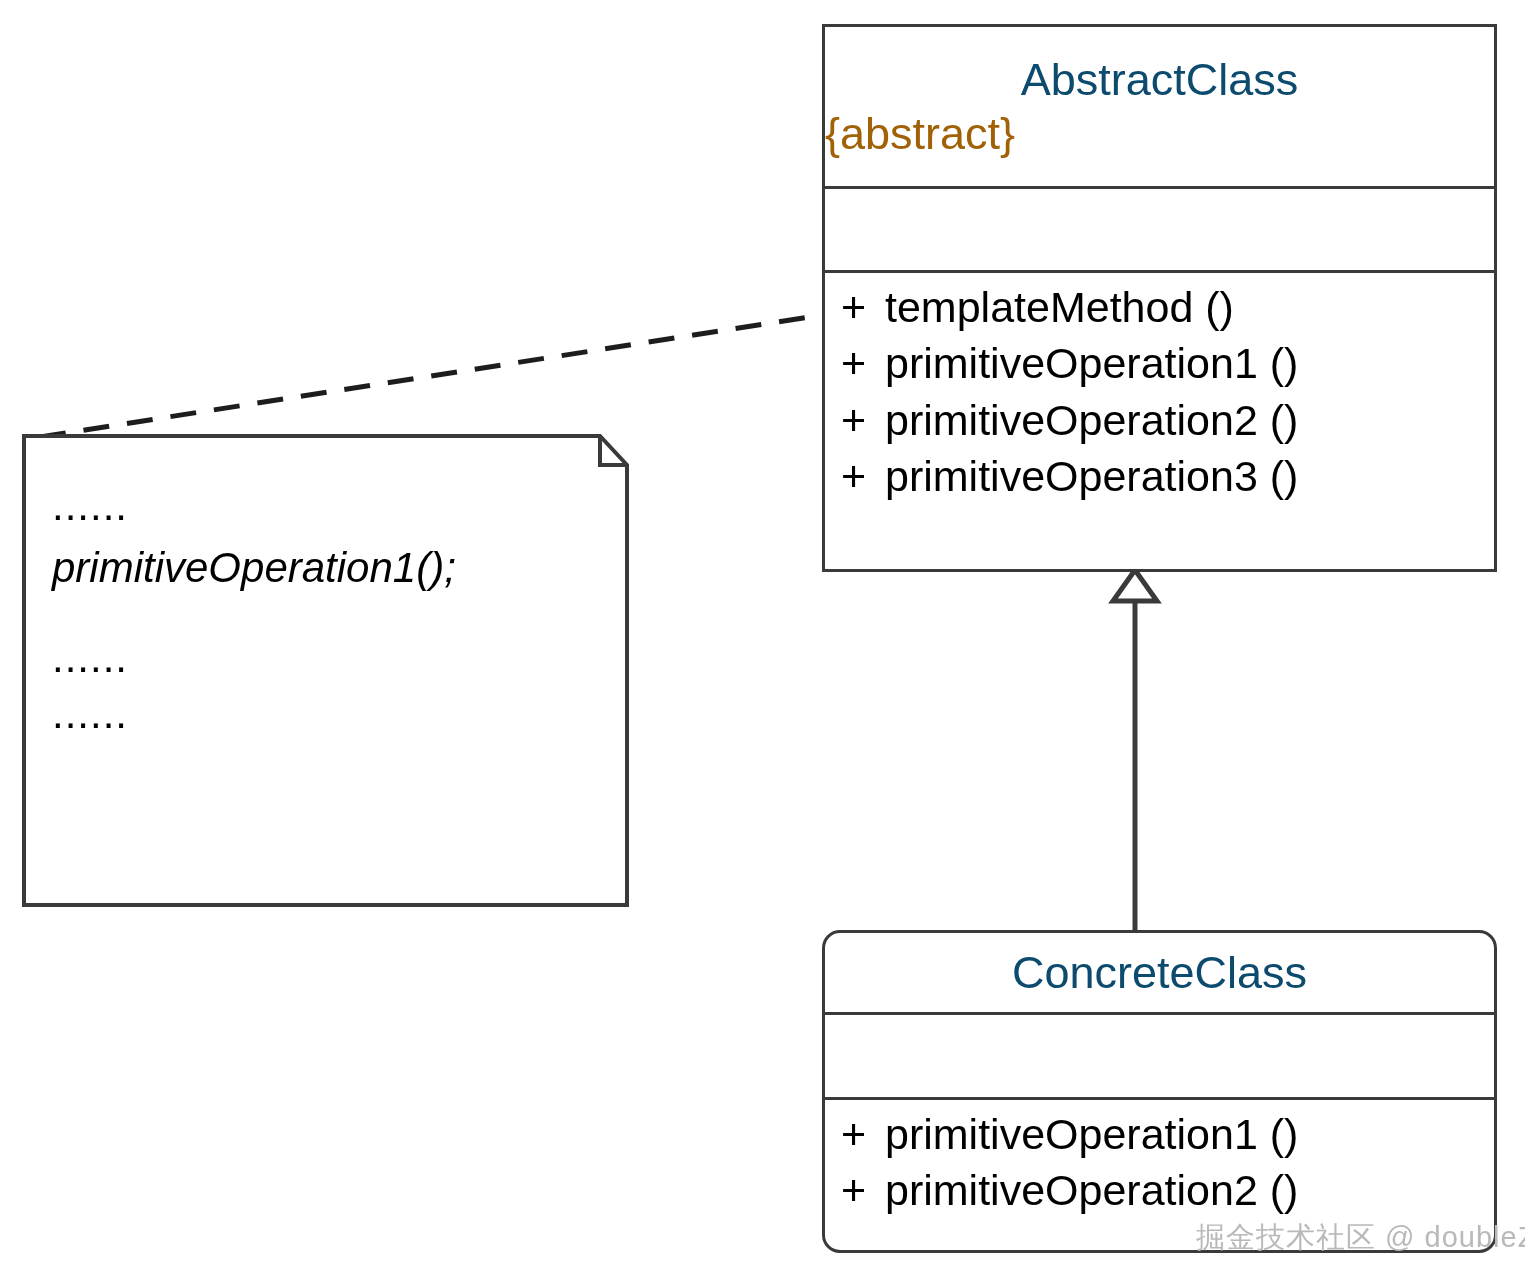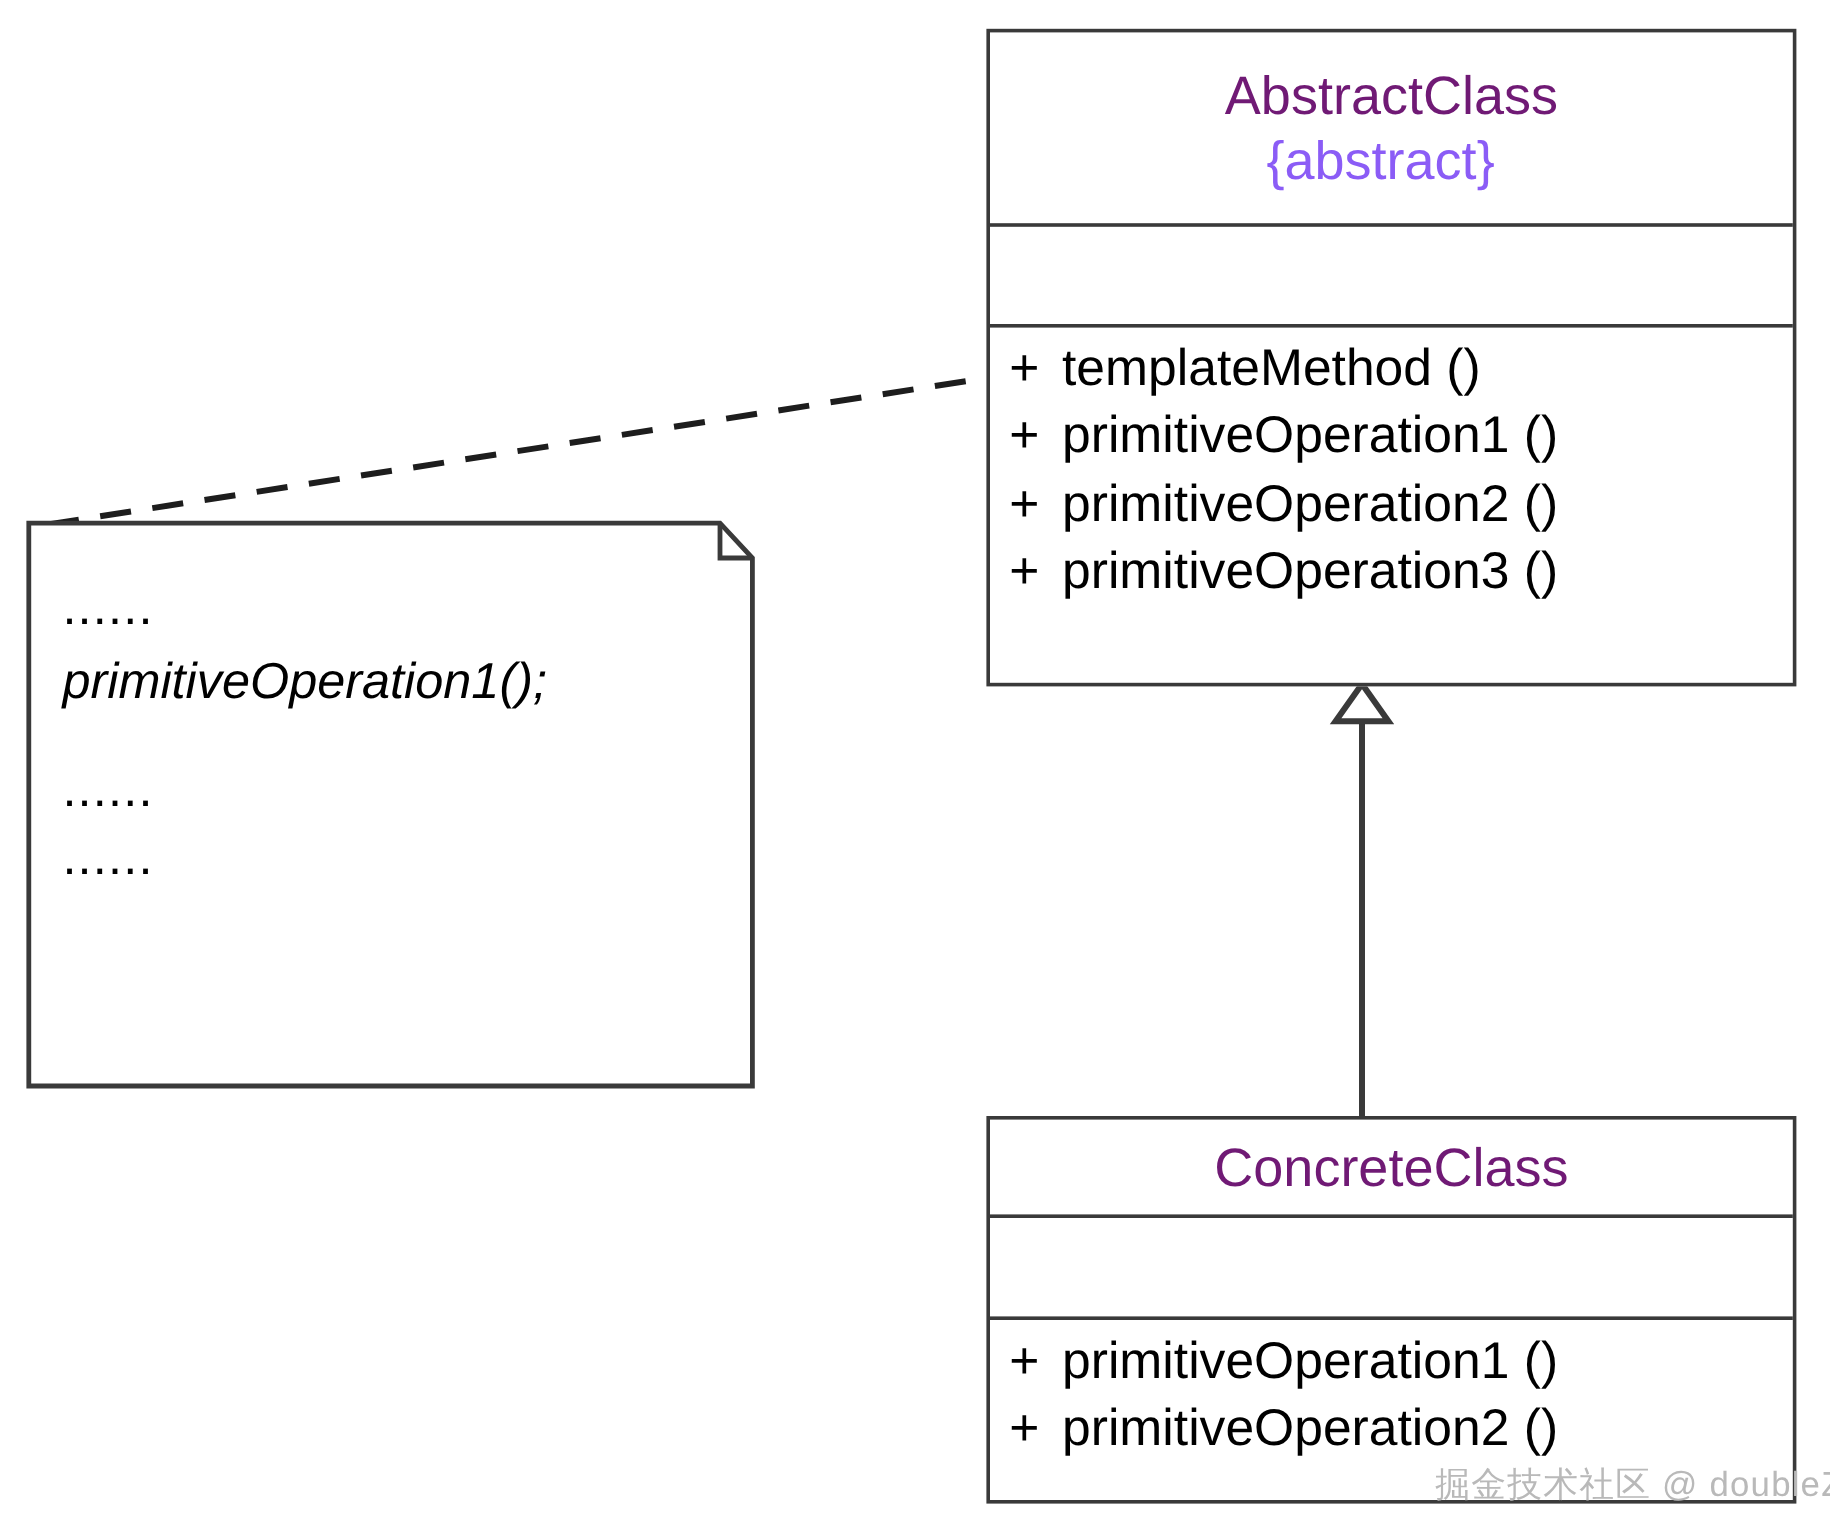--- a/index.html
+++ b/index.html
@@ -43,28 +43,28 @@
     border-bottom: none;
   }
   .uml-name-compartment {
     display: flex;
     flex-direction: column;
     justify-content: center;
   }
   .uml-class-name {
     text-align: center;
     font-size: 45px;
-    color: #701a75;
+    color: #0c4a6e;
     line-height: 1.2;
     white-space: nowrap;
   }
   .uml-class-stereotype {
-    text-align: center;
+    text-align: left;
     font-size: 45px;
-    color: #8b5cf6;
+    color: #a16207;
     line-height: 1.2;
     padding-right: 18px;
     white-space: nowrap;
   }
   .uml-attr-compartment {
     
   }
   .uml-ops-compartment {
     padding: 6px 0 6px 0;
   }
@@ -174,21 +174,21 @@
         <span class="uml-visibility">+</span>
         <span>primitiveOperation2 ()</span>
       </div>
       <div class="uml-operation">
         <span class="uml-visibility">+</span>
         <span>primitiveOperation3 ()</span>
       </div>
     </div>
   </div>
 
-  <div class="uml-class" id="concrete-class-box" style="left:822px; top:930px; width:675px; height:323px;">
+  <div class="uml-class" id="concrete-class-box" style="left:822px; top:930px; width:675px; height:323px;border-radius:18px;">
 
     <div class="uml-compartment uml-name-compartment" style="height:82px;">
       <div class="uml-class-name">ConcreteClass</div>
     </div>
 
     <div class="uml-compartment uml-attr-compartment" style="height:85px;"></div>
 
     <div class="uml-compartment uml-ops-compartment">
       <div class="uml-operation">
         <span class="uml-visibility">+</span>

